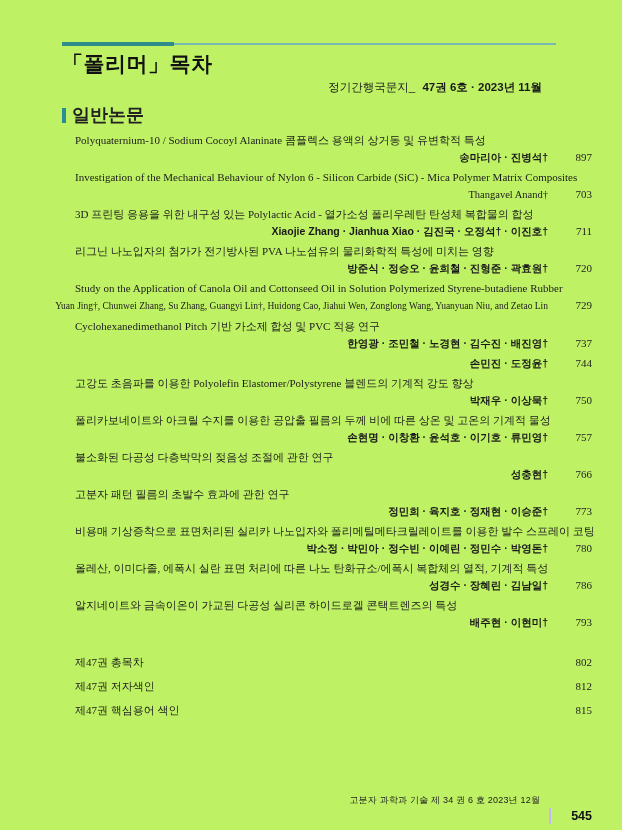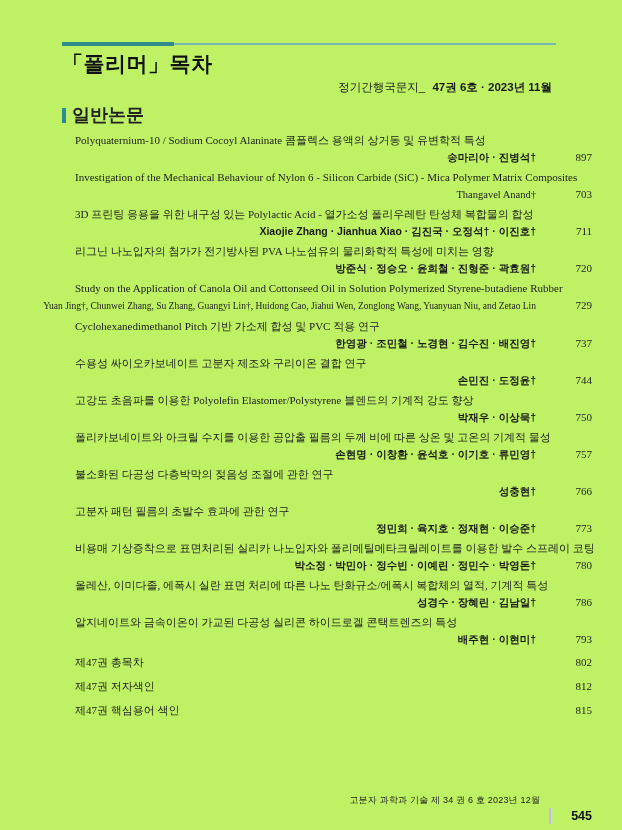--- a/index.html
+++ b/index.html
@@ -38,21 +38,21 @@
     left: 62px;
     top: 50px;
     font-size: 21px;
     font-weight: 700;
     letter-spacing: 0.5px;
     color: #111111;
     font-family: "Liberation Sans", sans-serif;
   }
   .subtitle {
     position: absolute;
-    left: 58px;
+    left: 48px;
     top: 80px;
     width: 494px;
     text-align: right;
     font-size: 11.5px;
     color: #1a1a1a;
   }
   .subtitle .issue { font-weight: 700; margin-left: 4px; }
   .section-head {
     position: absolute;
     left: 62px;
@@ -86,21 +86,21 @@
     margin-bottom: 2px;
     white-space: nowrap;
   }
   .entry-meta {
     display: flex;
     justify-content: flex-end;
     align-items: baseline;
     line-height: 15px;
   }
   .authors {
-    margin-right: 30px;
+    margin-right: 18px;
     white-space: nowrap;
   }
   .authors.kr {
     font-family: "Liberation Sans", sans-serif;
     font-size: 10.5px;
     font-weight: 700;
     color: #1a1a1a;
   }
   .authors.en {
     font-family: "Liberation Serif", serif;
@@ -222,21 +222,20 @@
 
     <div class="entry">
       <div class="entry-title">Cyclohexanedimethanol Pitch 기반 가소제 합성 및 PVC 적용 연구</div>
       <div class="entry-meta">
         <span class="authors kr">한영광 · 조민철 · 노경현 · 김수진 · 배진영†</span>
         <span class="pagenum">737</span>
       </div>
     </div>
 
     <div class="entry">
-      <div class="entry-title">수용성 싸이오카보네이트 고분자 제조와 구리이온 결합 연구</div>
       <div class="entry-meta">
         <span class="authors kr">손민진 · 도정윤†</span>
         <span class="pagenum">744</span>
       </div>
     </div>
 
     <div class="entry">
       <div class="entry-title">고강도 초음파를 이용한 Polyolefin Elastomer/Polystyrene 블렌드의 기계적 강도 향상</div>
       <div class="entry-meta">
         <span class="authors kr">박재우 · 이상묵†</span>

